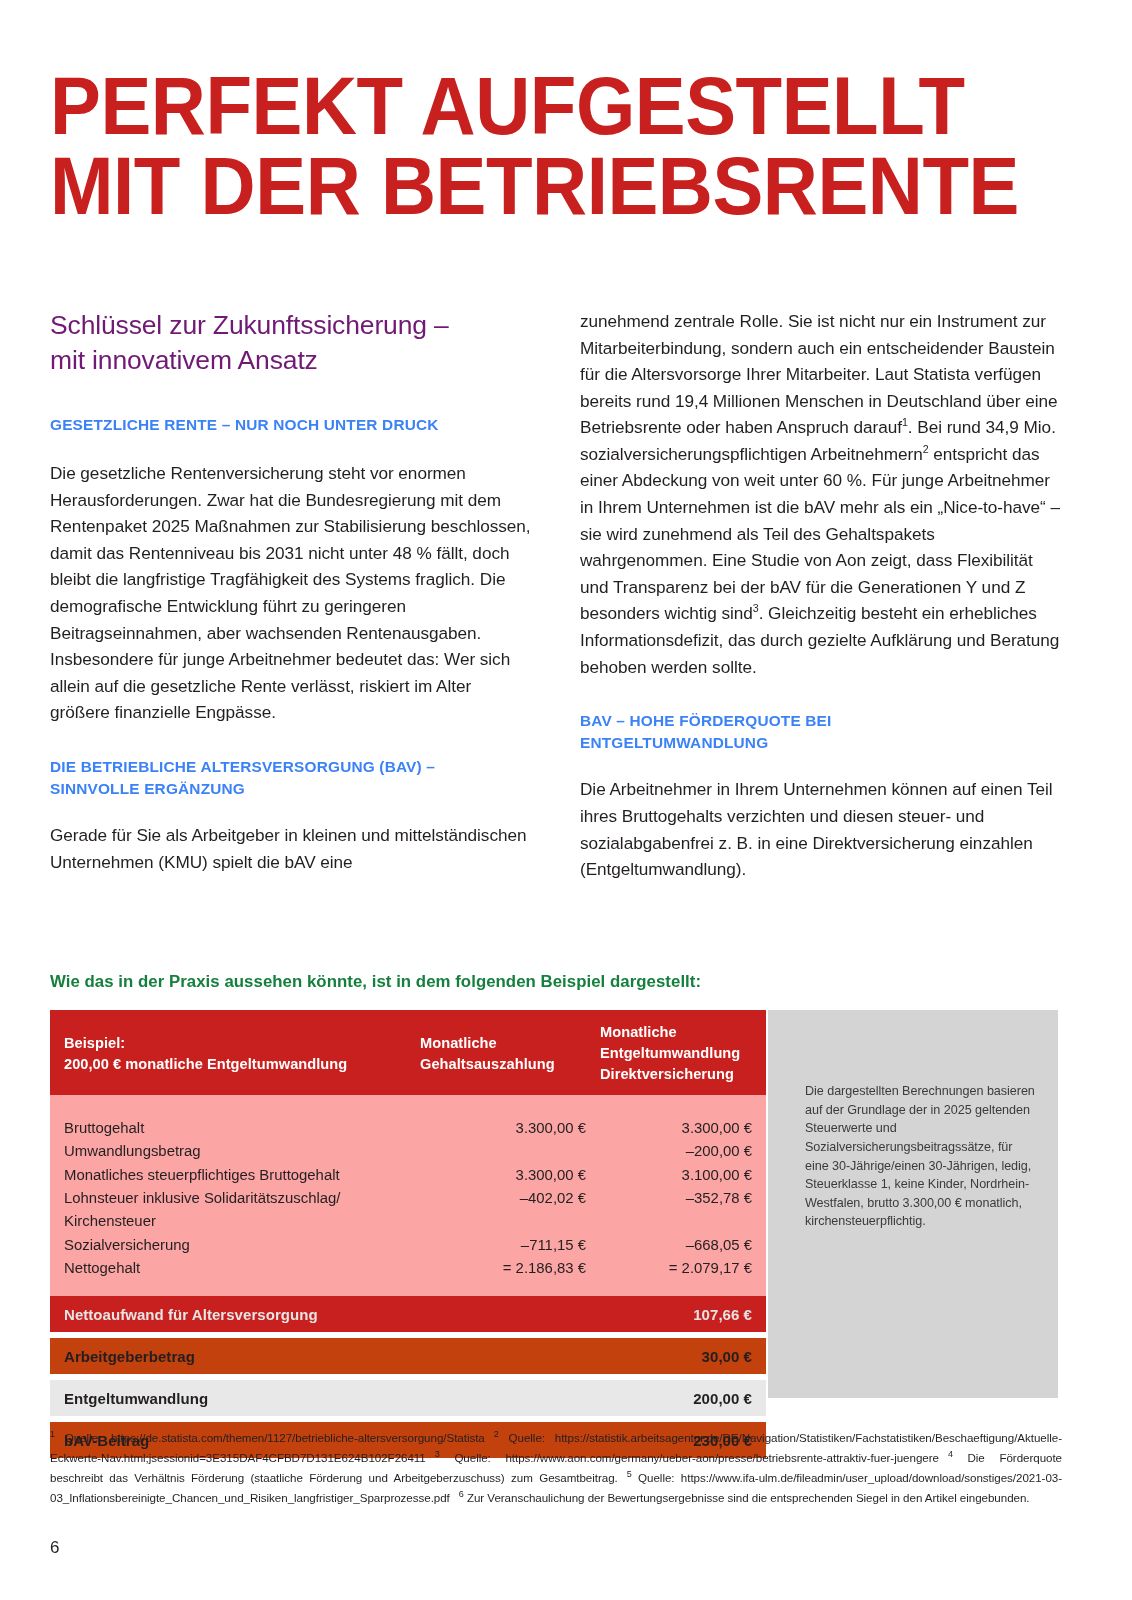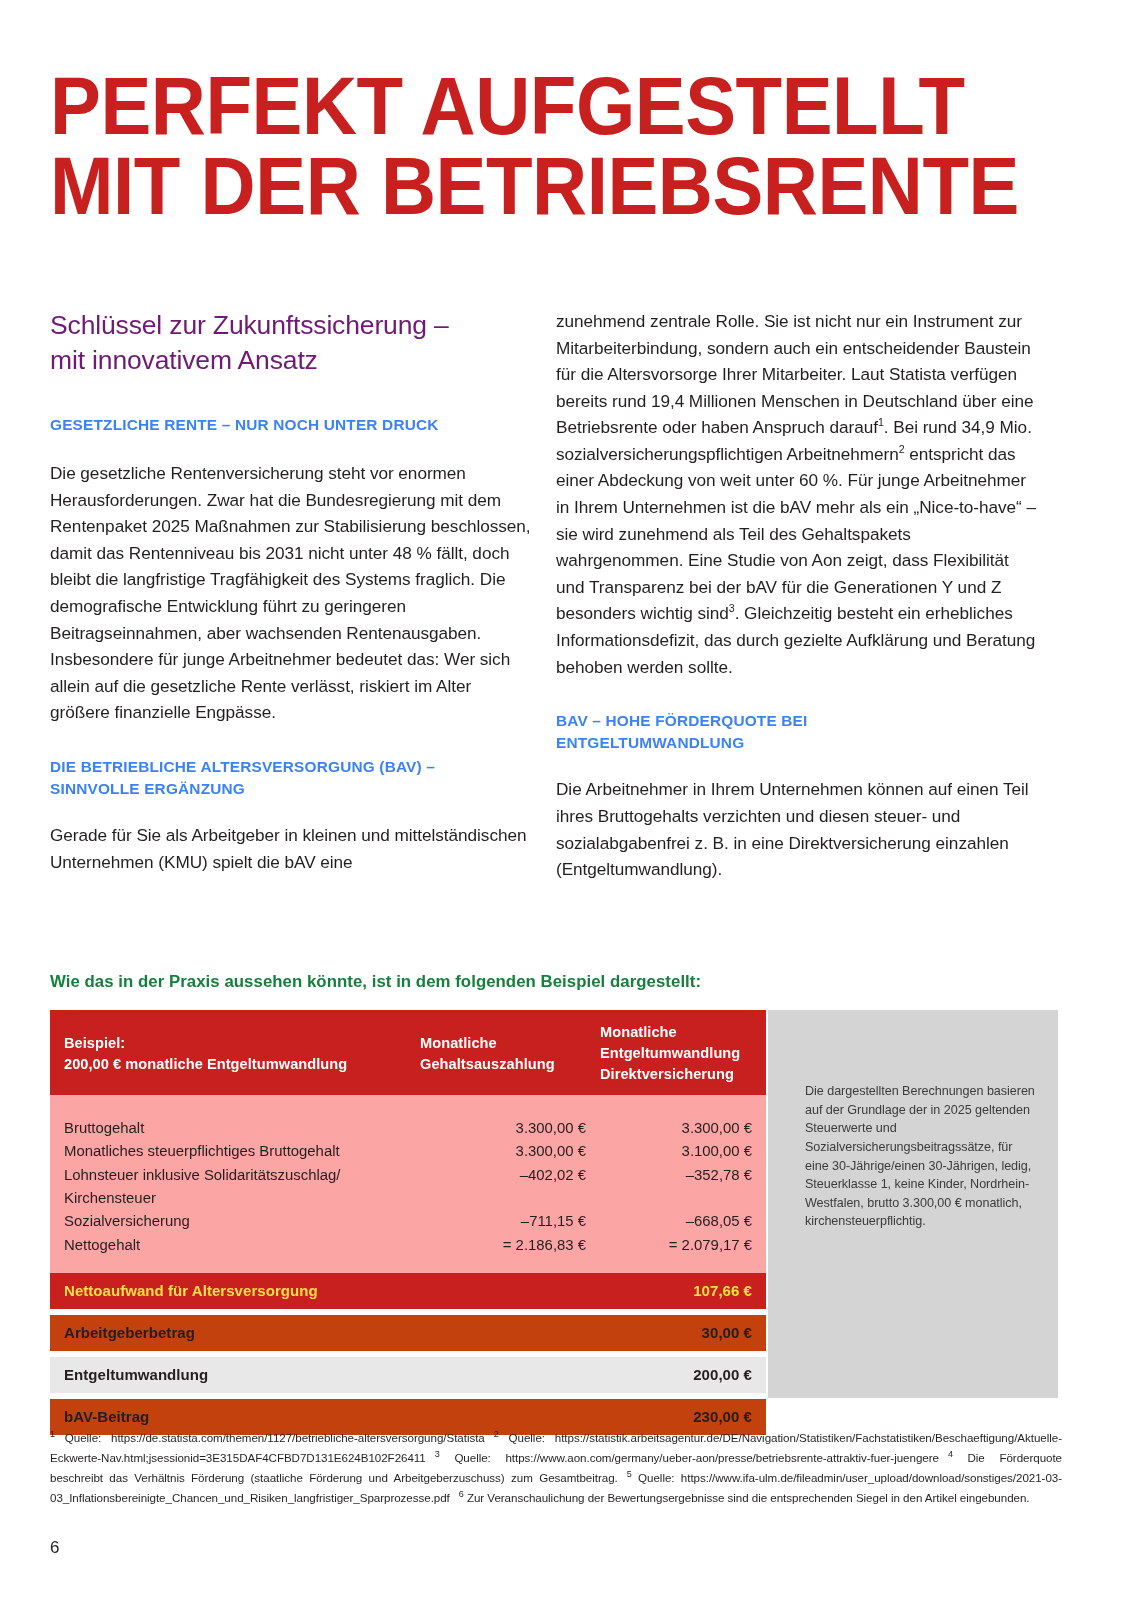--- a/index.html
+++ b/index.html
@@ -41,21 +41,21 @@
 
   
   .col-left {
     position: absolute;
     left: 50px;
     top: 308px;
     width: 482px;
   }
   .col-right {
     position: absolute;
-    left: 556px;
+    left: 580px;
     top: 308px;
     width: 484px;
   }
 
   .subhead {
     color: #701a75;
     font-size: 26.5px;
     line-height: 1.32;
     font-weight: 400;
     letter-spacing: -0.15px;
@@ -152,21 +152,21 @@
     display: flex;
     align-items: center;
     height: 36px;
     font-weight: 700;
     font-size: 15px;
     letter-spacing: 0.05px;
   }
   .srow .s-label { flex: 1 1 auto; padding-left: 14px; }
   .srow .s-value { padding-right: 14px; text-align: right; }
 
-  .srow.red   { background: #c8201e; color: #fde047; justify-content: space-between; }
+  .srow.red   { background: #c8201e; color: #e5e5e5; justify-content: space-between; }
   .srow.dark  { background: #c2410c; color: #231f20; }
   .srow.light { background: #e8e8e8; color: #231f20; }
   .srow-gap   { height: 6px; background: #ffffff; }
 
   
   .side-note {
     position: absolute;
     left: 768px;
     top: 1010px;
     width: 290px;
@@ -267,20 +267,25 @@
       </div>
     </div>
 
     <div class="tbody" id="table-body">
         <div class="trow">
           <div class="td-label">Bruttogehalt</div>
           <div class="td-v1">3.300,00 €</div>
           <div class="td-v2">3.300,00 €</div>
         </div>
         <div class="trow">
+          <div class="td-label">Umwandlungsbetrag</div>
+          <div class="td-v1"></div>
+          <div class="td-v2">–200,00 €</div>
+        </div>
+        <div class="trow">
           <div class="td-label">Monatliches steuerpflichtiges Bruttogehalt</div>
           <div class="td-v1">3.300,00 €</div>
           <div class="td-v2">3.100,00 €</div>
         </div>
         <div class="trow">
           <div class="td-label">Lohnsteuer inklusive Solidaritätszuschlag/</div>
           <div class="td-v1">–402,02 €</div>
           <div class="td-v2">–352,78 €</div>
         </div>
         <div class="trow">

